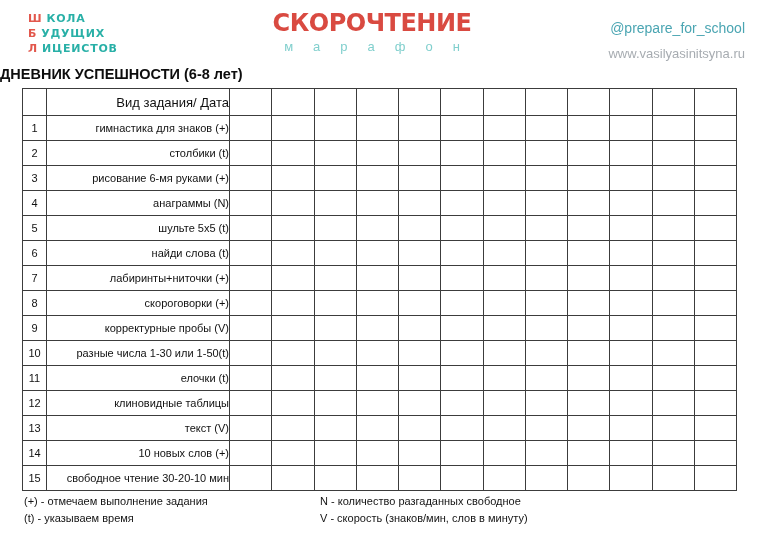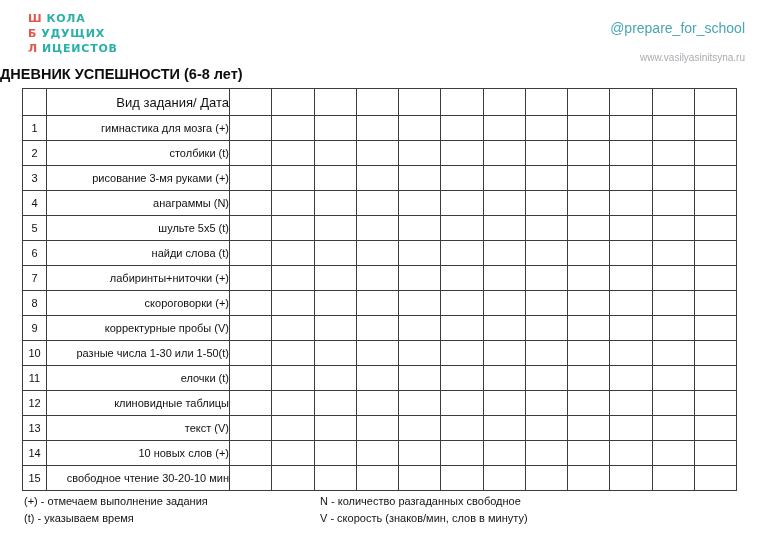--- a/index.html
+++ b/index.html
@@ -51,22 +51,22 @@
     padding-left: 20px;
   }
 
   
   .contacts {
     position: absolute;
     top: 20px;
     right: 23px;
     text-align: right;
   }
-  .contact-instagram { font-size: 14px; color: #4aa5b2; margin-bottom: 16px; }
-  .contact-website   { font-size: 10px; color: #a7acb1; margin-left: 8px; }
+  .contact-instagram { font-size: 14px; color: #4aa5b2; margin-bottom: 10px; }
+  .contact-website   { font-size: 13px; color: #a7acb1; margin-left: 8px; }
 
   
   .page-title {
     position: absolute;
     top: 66px;
     left: 0;
     right: 0;
     margin: 0;
     text-align: left;
     font-size: 14.5px;
@@ -121,20 +121,24 @@
       <span class="logo-initial">Ш</span><span class="logo-rest">КОЛА</span>
     </div>
     <div class="logo-line">
       <span class="logo-initial">Б</span><span class="logo-rest">УДУЩИХ</span>
     </div>
     <div class="logo-line">
       <span class="logo-initial">Л</span><span class="logo-rest">ИЦЕИСТОВ</span>
     </div>
   </div>
 
+  <div class="brand">
+    <div class="brand-title">СКОРОЧТЕНИЕ</div>
+    <div class="brand-subtitle">марафон</div>
+  </div>
 
   <div class="contacts">
     <div class="contact-instagram">@prepare_for_school</div>
     <div class="contact-website">www.vasilyasinitsyna.ru</div>
   </div>
 
   <h1 class="page-title">ДНЕВНИК УСПЕШНОСТИ (6-8 лет)</h1>
 
   <table class="diary-table">
     <thead>
@@ -151,21 +155,21 @@
           <th class="c-date"></th>
           <th class="c-date"></th>
           <th class="c-date"></th>
           <th class="c-date"></th>
           <th class="c-date"></th>
         </tr>
     </thead>
     <tbody id="table-body">
         <tr>
           <td class="c-num">1</td>
-          <td class="c-task">гимнастика для мозга (+)</td>
+          <td class="c-task">гимнастика для знаков (+)</td>
           <td class="c-date"></td>
           <td class="c-date"></td>
           <td class="c-date"></td>
           <td class="c-date"></td>
           <td class="c-date"></td>
           <td class="c-date"></td>
           <td class="c-date"></td>
           <td class="c-date"></td>
           <td class="c-date"></td>
           <td class="c-date"></td>
@@ -183,21 +187,21 @@
           <td class="c-date"></td>
           <td class="c-date"></td>
           <td class="c-date"></td>
           <td class="c-date"></td>
           <td class="c-date"></td>
           <td class="c-date"></td>
           <td class="c-date"></td>
         </tr>
         <tr>
           <td class="c-num">3</td>
-          <td class="c-task">рисование 3-мя руками (+)</td>
+          <td class="c-task">рисование 6-мя руками (+)</td>
           <td class="c-date"></td>
           <td class="c-date"></td>
           <td class="c-date"></td>
           <td class="c-date"></td>
           <td class="c-date"></td>
           <td class="c-date"></td>
           <td class="c-date"></td>
           <td class="c-date"></td>
           <td class="c-date"></td>
           <td class="c-date"></td>

